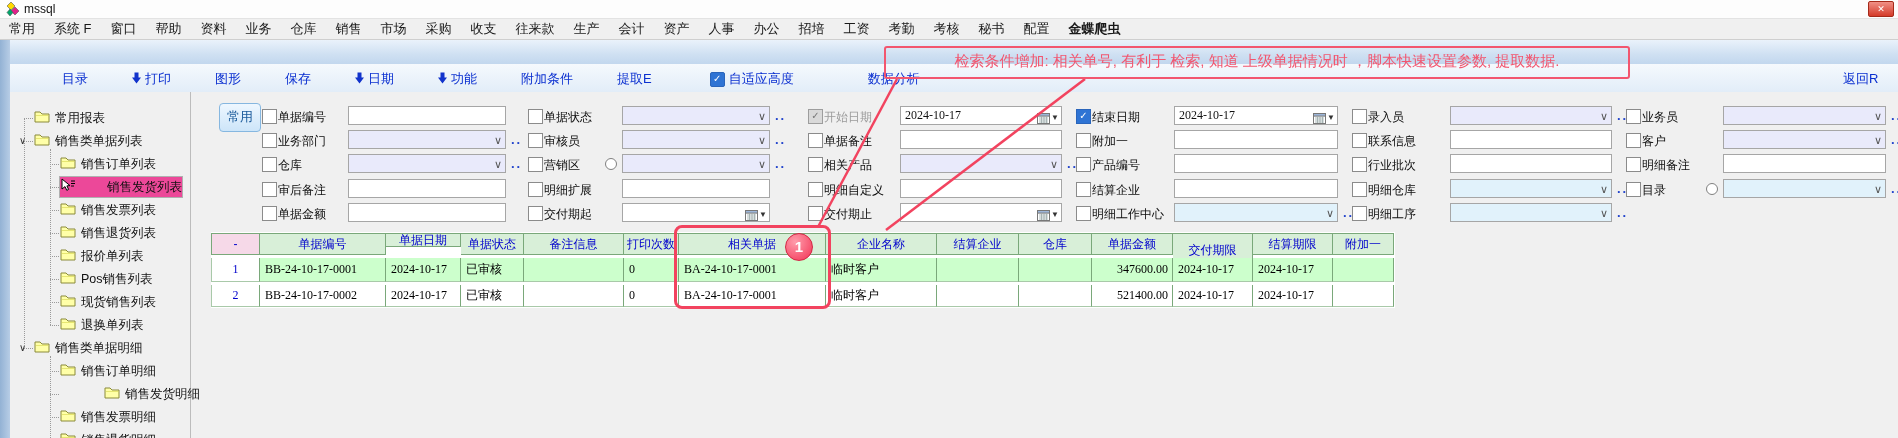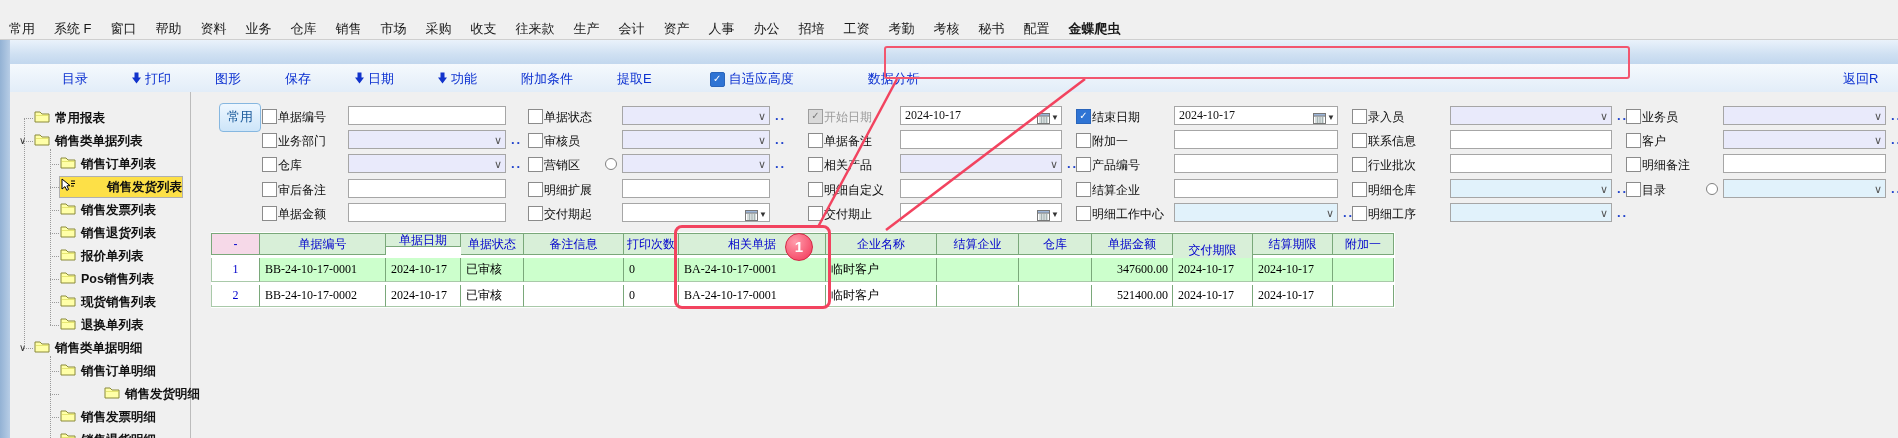--- a/index.html
+++ b/index.html
@@ -40,23 +40,23 @@
   .tb-item{font-size:13px;color:#0a2fd0;white-space:nowrap;display:flex;align-items:center;gap:4px;}
   #tb-autofit{display:flex;align-items:center;gap:4px;margin-left:14px;}
   #tb-analysis{margin-left:30px;}
   #back-link{position:absolute;left:1843px;top:70px;font-size:13px;color:#0a2fd0;}
   .bluecheck{width:13px;height:13px;background:#2f74d4;border:1px solid #2a65bb;border-radius:2px;
     color:#fff;font-size:10px;line-height:12px;text-align:center;}
 
   
   #sidebar{position:absolute;left:10px;top:92px;width:180px;height:346px;background:#f0f0f0;border-right:1px solid #bcbcbc;}
   .tree-item{position:absolute;height:20px;display:flex;align-items:center;gap:5px;white-space:nowrap;}
-  .tree-label{font-size:12.5px;color:#111;font-weight:bold;}
+  .tree-label{font-size:12.5px;color:#111;}
   .tree-arrow{position:absolute;font-size:10px;color:#333;}
-  .tree-sel{background:#fde047;outline:1px solid #b0b0b0;gap:31px;}
+  .tree-sel{background:#ec4899;outline:1px solid #b0b0b0;gap:31px;}
   .dotline{position:absolute;border-left:1px dotted #9a9a9a;width:0;}
   .dotstub{position:absolute;border-top:1px dotted #9a9a9a;height:0;}
 
   
   #filter-panel{position:absolute;left:191px;top:92px;width:1707px;height:141px;background:#f0f0f0;}
   #tab-common{position:absolute;left:219px;top:103px;width:40px;height:27px;background:linear-gradient(#eef7ff,#cde5f9);
     border:1px solid #86b7e0;border-radius:4px;font-size:13px;color:#1a5a9a;text-align:center;line-height:26px;}
   .cb{position:absolute;width:13px;height:13px;background:#fff;border:1px solid #8b8b8b;font-size:10px;line-height:12px;text-align:center;color:#fff;}
   .cb.on{background:#2f74d4;border-color:#2a65bb;}
   .cb.dis{background:#d9d9d9;border-color:#9d9d9d;color:#777;}
@@ -94,20 +94,29 @@
   #anno-badge{position:absolute;left:785px;top:233px;width:26px;height:26px;border-radius:50%;z-index:44;
     background:radial-gradient(circle at 35% 30%,#ff9cab,#f23355);border:1px solid #d22745;
     color:#fff;font-size:15px;font-weight:bold;text-align:center;line-height:26px;}
   #callout-svg{position:absolute;left:0;top:0;width:1898px;height:438px;z-index:41;pointer-events:none;}
 </style>
 </head>
 <body>
 
 <div id="screen">
 
+  <div id="titlebar">
+    <span id="app-icon"><svg width="14" height="15" viewBox="0 0 14 15">
+          <polygon points="6,0 10,4 6,8 2,4" fill="#ffd800" stroke="#555" stroke-width="0.6"></polygon>
+          <polygon points="10,5 14,9 10,13 6,9" fill="#e0218a" stroke="#555" stroke-width="0.6"></polygon>
+          <polygon points="5,7 8,10.5 5,14 2,10.5" fill="#00a86b" stroke="#555" stroke-width="0.6"></polygon>
+        </svg></span>
+    <span id="app-title">mssql</span>
+    <span id="app-close">✕</span>
+  </div>
 
   <div id="menubar">
       <span class="menu-item">常用</span>
       <span class="menu-item">系统 F</span>
       <span class="menu-item">窗口</span>
       <span class="menu-item">帮助</span>
       <span class="menu-item">资料</span>
       <span class="menu-item">业务</span>
       <span class="menu-item">仓库</span>
       <span class="menu-item">销售</span>
@@ -360,20 +369,21 @@
       <div class="td" style="left: 1173px; top: 285px; width: 80px; height: 22px;">2024-10-17</div>
       <div class="td" style="left: 1253px; top: 285px; width: 80px; height: 22px;">2024-10-17</div>
       <div class="td" style="left: 1333px; top: 285px; width: 61px; height: 22px;"></div>
     </div>
 
   <svg id="callout-svg">
     <line x1="897" y1="79" x2="818" y2="227" stroke="#f2435f" stroke-width="2.5"></line>
     <line x1="1085" y1="79" x2="886" y2="230" stroke="#f2435f" stroke-width="2.5"></line>
   </svg>
   <div id="anno-box"></div>
+  <div id="anno-text">检索条件增加: 相关单号, 有利于 检索, 知道 上级单据情况时 ，脚本快速设置参数, 提取数据.</div>
   <div id="col-highlight"></div>
   <div id="anno-badge">1</div>
 
 <span class="cb" style="left: 262px; top: 109px;"></span>
     <span class="flabel" style="left: 278px; top: 109px;">单据编号</span>
     <div class="fld" style="left: 348px; top: 106px; width: 158px;"></div>
     <span class="cb" style="left: 528px; top: 109px;"></span>
     <span class="flabel" style="left: 544px; top: 109px;">单据状态</span>
     <div class="fld sel" style="left: 622px; top: 106px; width: 148px;">
       <span class="chev">∨</span>

